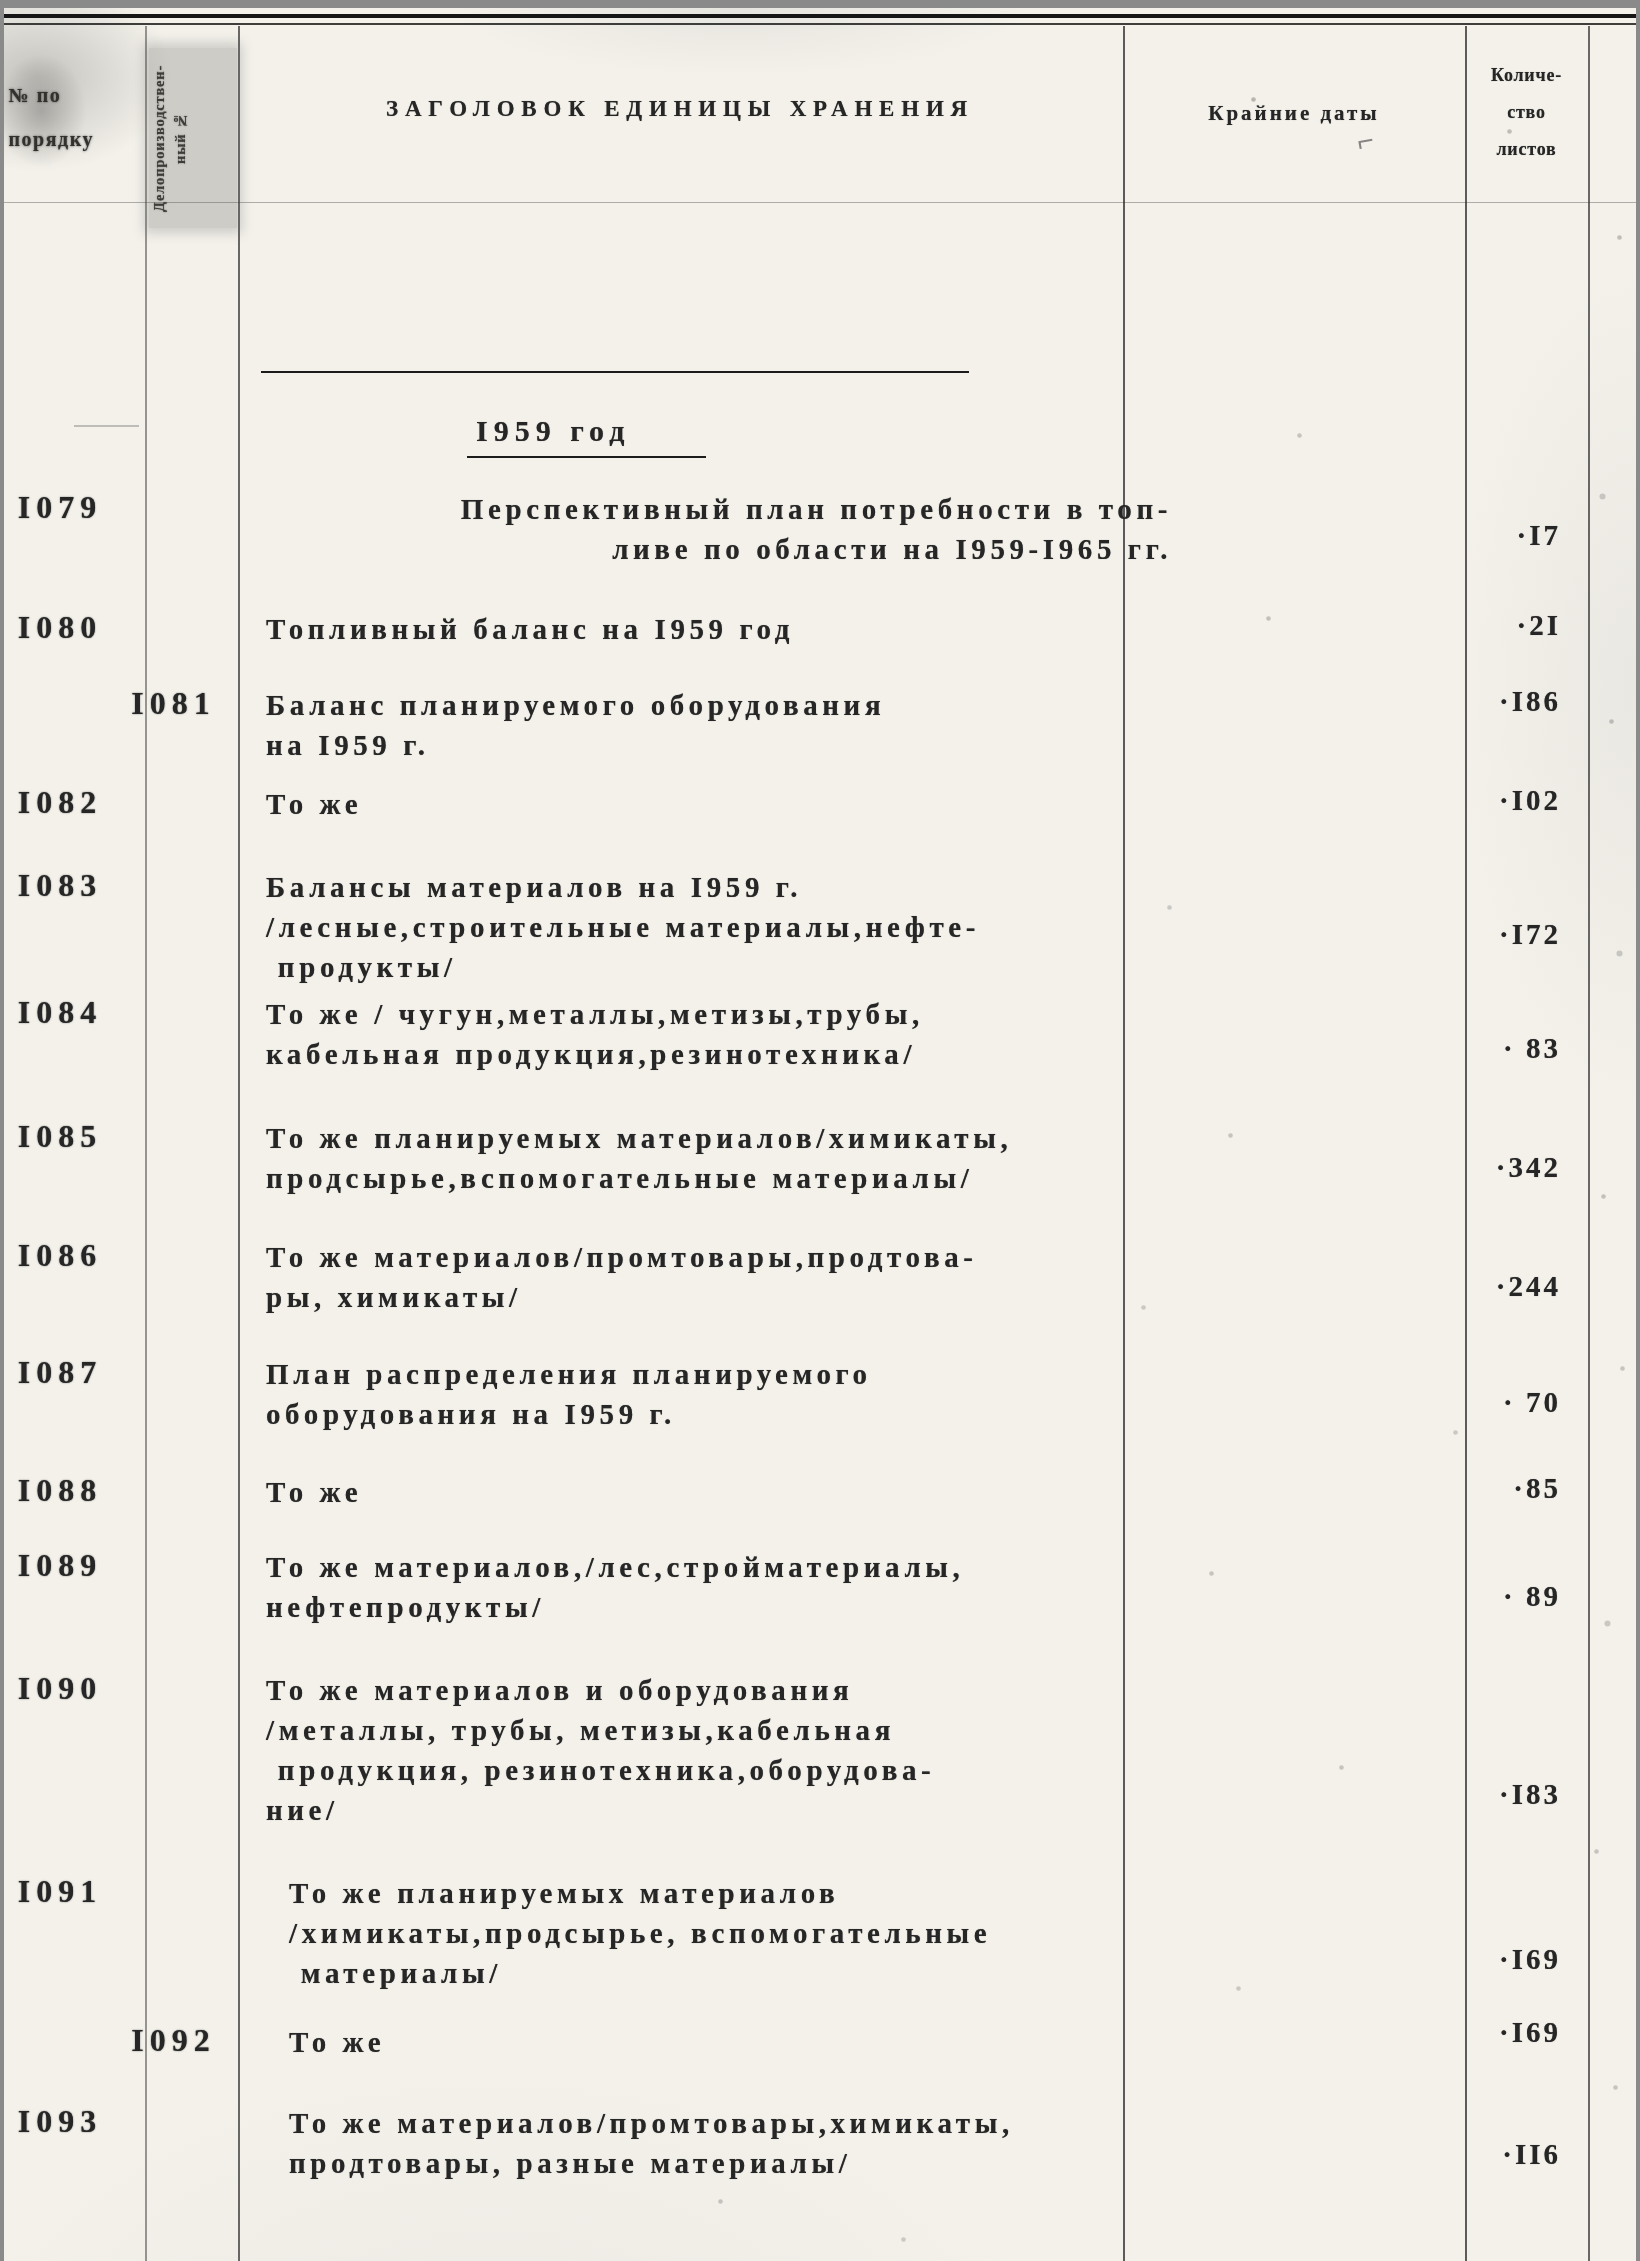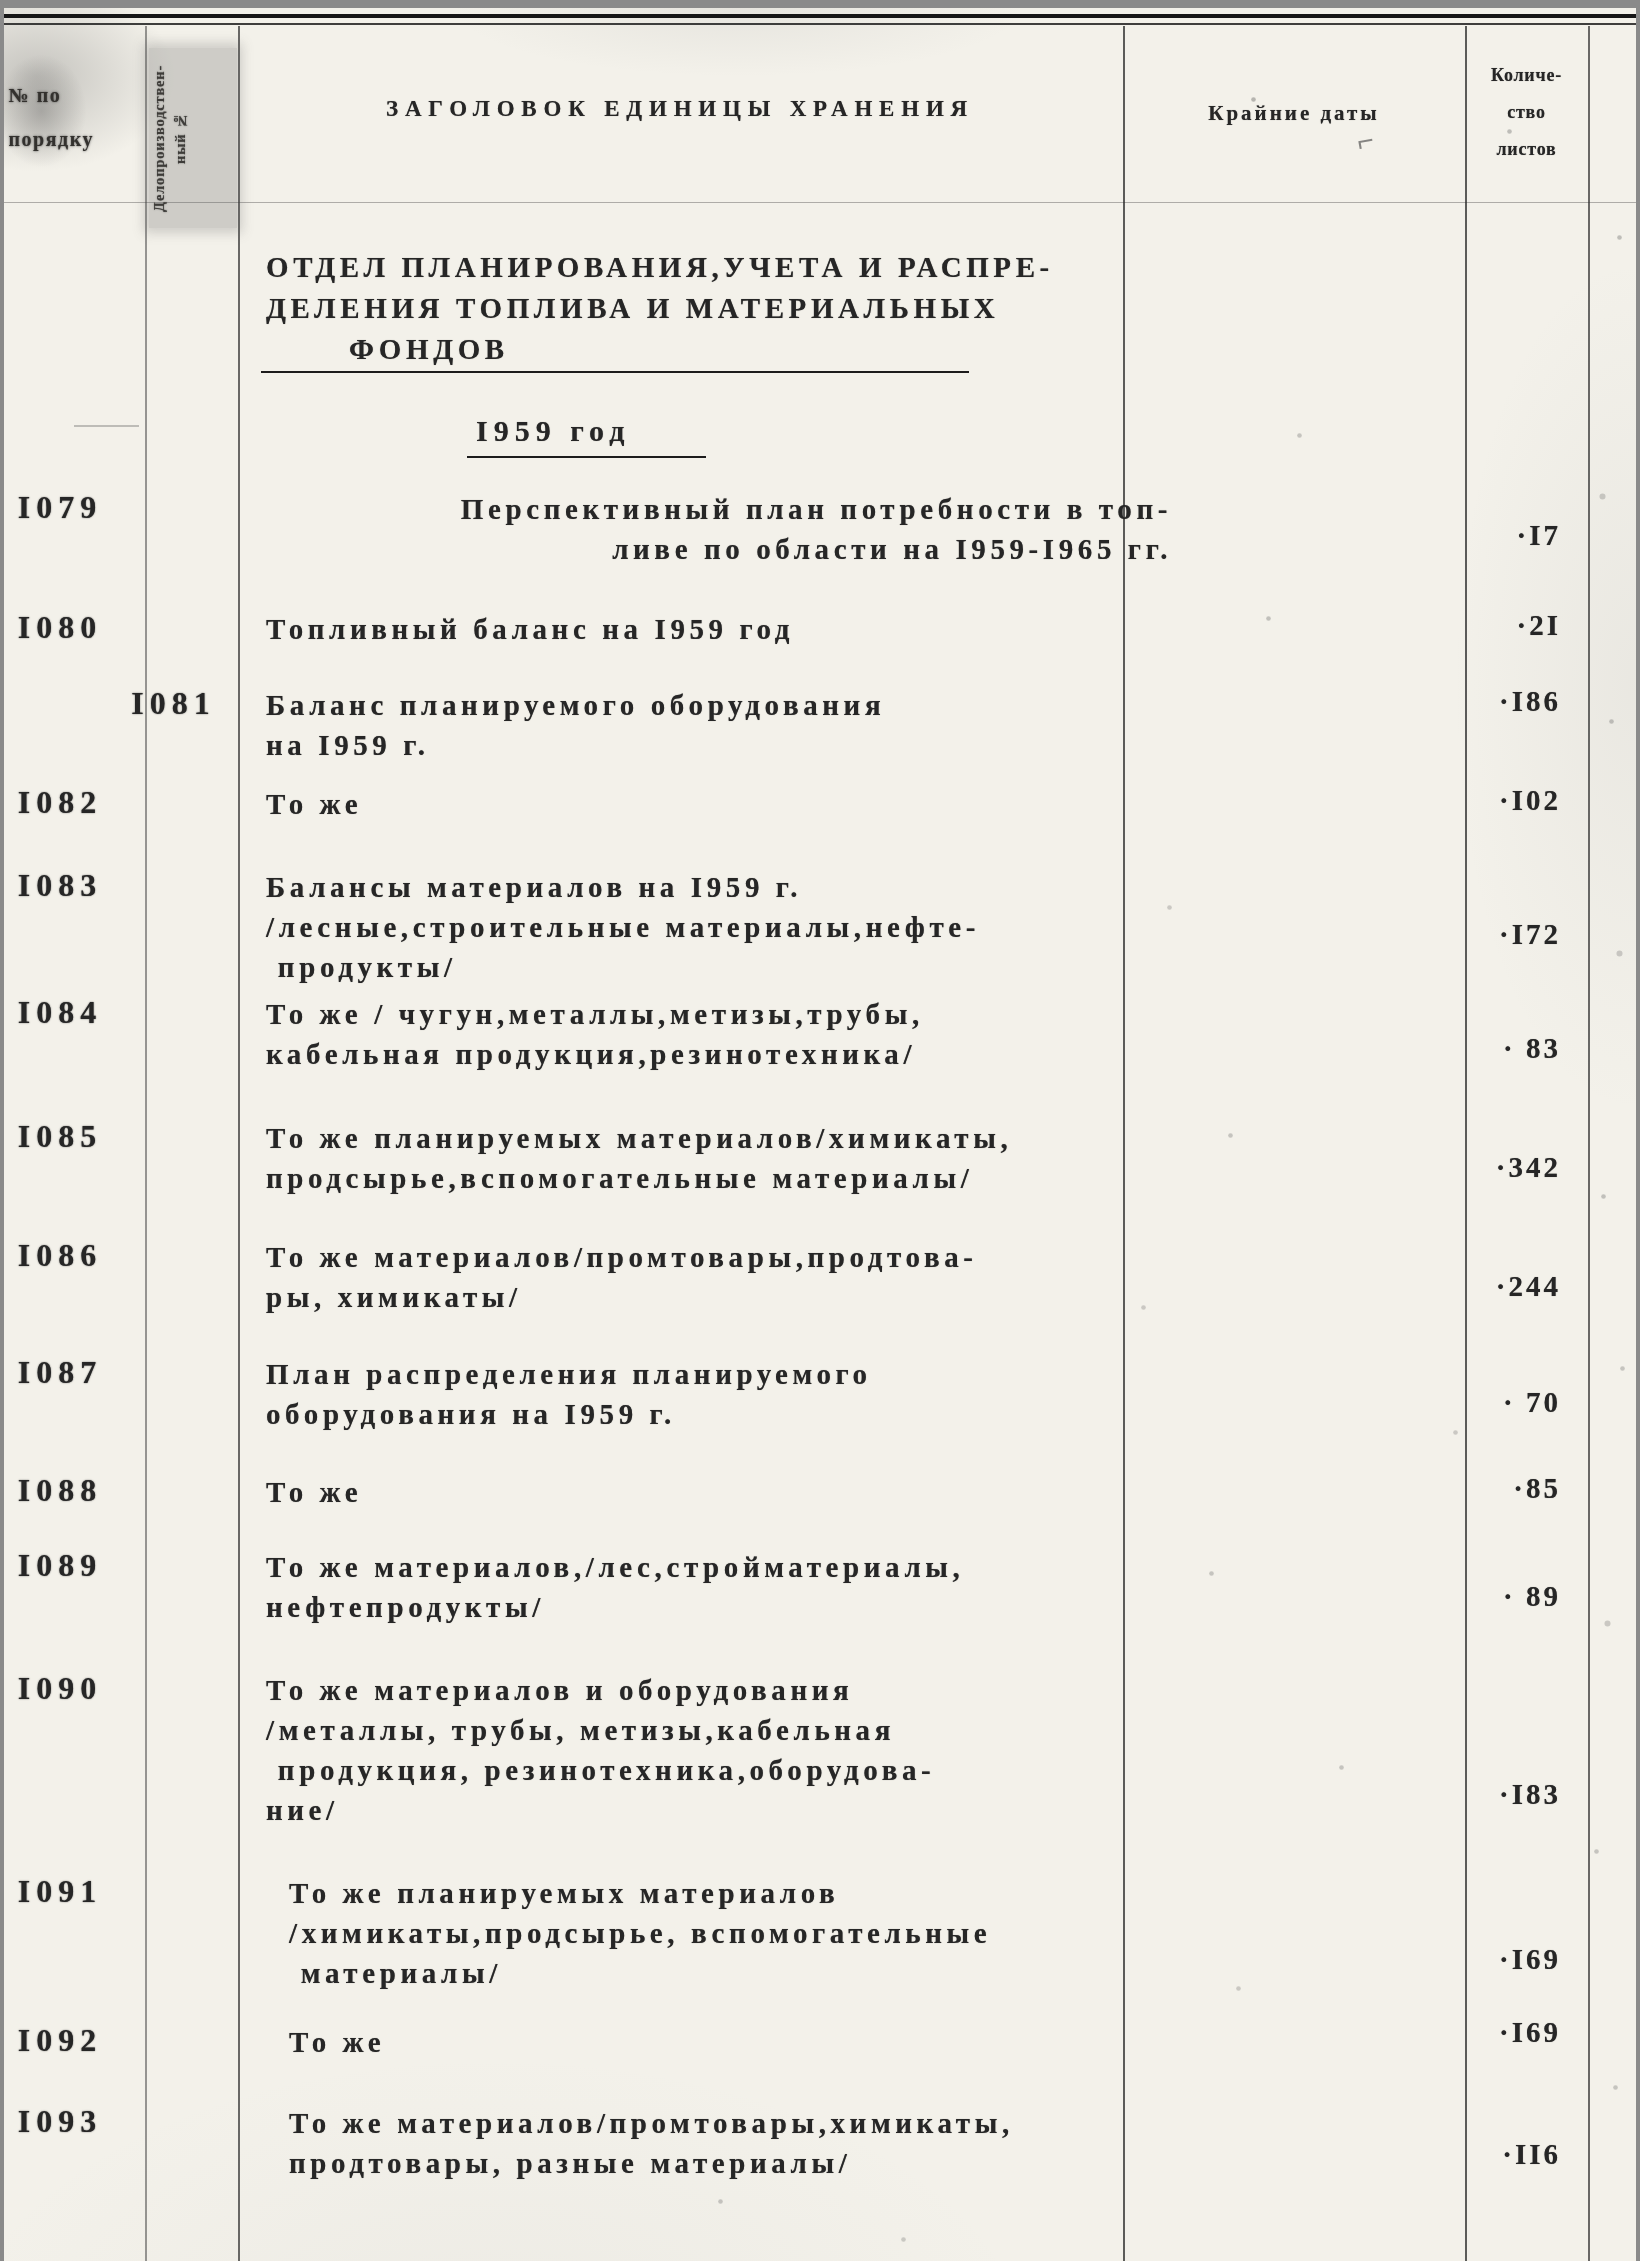--- a/index.html
+++ b/index.html
@@ -148,23 +148,20 @@
 порядку</div>
   <div class="col-record-label tw">Делопроизводствен-
 ный №</div>
   <div class="col-title-label tw">ЗАГОЛОВОК ЕДИНИЦЫ ХРАНЕНИЯ</div>
   <div class="col-dates-label tw">Крайние даты</div>
   <div class="col-sheets-label tw">Количе-
 ство
 листов</div>
   <div class="dates-artifact">⌐</div>
 
-  <div class="section-heading tw">ОТДЕЛ ПЛАНИРОВАНИЯ,УЧЕТА И РАСПРЕ-
-ДЕЛЕНИЯ ТОПЛИВА И МАТЕРИАЛЬНЫХ
-       ФОНДОВ</div>
   <div class="hline section-underline"></div>
   <div class="section-year tw">I959 год</div>
   <div class="hline year-underline"></div>
   <div class="hline left-dash"></div>
 
   <div>
     <div class="row-no tw" style="top: 481px;">I079</div>
     <div class="row-title tw" style="top: 481px; left: 262px; text-align: right;">Перспективный план потребности в топ-
 ливе по области на I959-I965 гг.</div>
     <div class="row-dates tw" style="top: 481px;"></div>
@@ -236,21 +233,21 @@
     <div class="row-dates tw" style="top: 1662px;"></div>
     <div class="row-count tw" style="top: 1770px;">·I83</div>
 
     <div class="row-no tw" style="top: 1865px;">I091</div>
     <div class="row-title tw" style="top: 1865px; left: 285px;">То же планируемых материалов
 /химикаты,продсырье, вспомогательные
  материалы/</div>
     <div class="row-dates tw" style="top: 1865px;"></div>
     <div class="row-count tw" style="top: 1935px;">·I69</div>
 
-    <div class="row-no tw" style="top: 2014px;">I092</div>
+    <div class="row-no tw" style="top: 2014px; text-align: right;">I092</div>
     <div class="row-title tw" style="top: 2014px; left: 285px;">То же</div>
     <div class="row-dates tw" style="top: 2014px;"></div>
     <div class="row-count tw" style="top: 2008px;">·I69</div>
 
     <div class="row-no tw" style="top: 2095px;">I093</div>
     <div class="row-title tw" style="top: 2095px; left: 285px;">То же материалов/промтовары,химикаты,
 продтовары, разные материалы/</div>
     <div class="row-dates tw" style="top: 2095px;"></div>
     <div class="row-count tw" style="top: 2130px;">·II6</div>
   </div>

